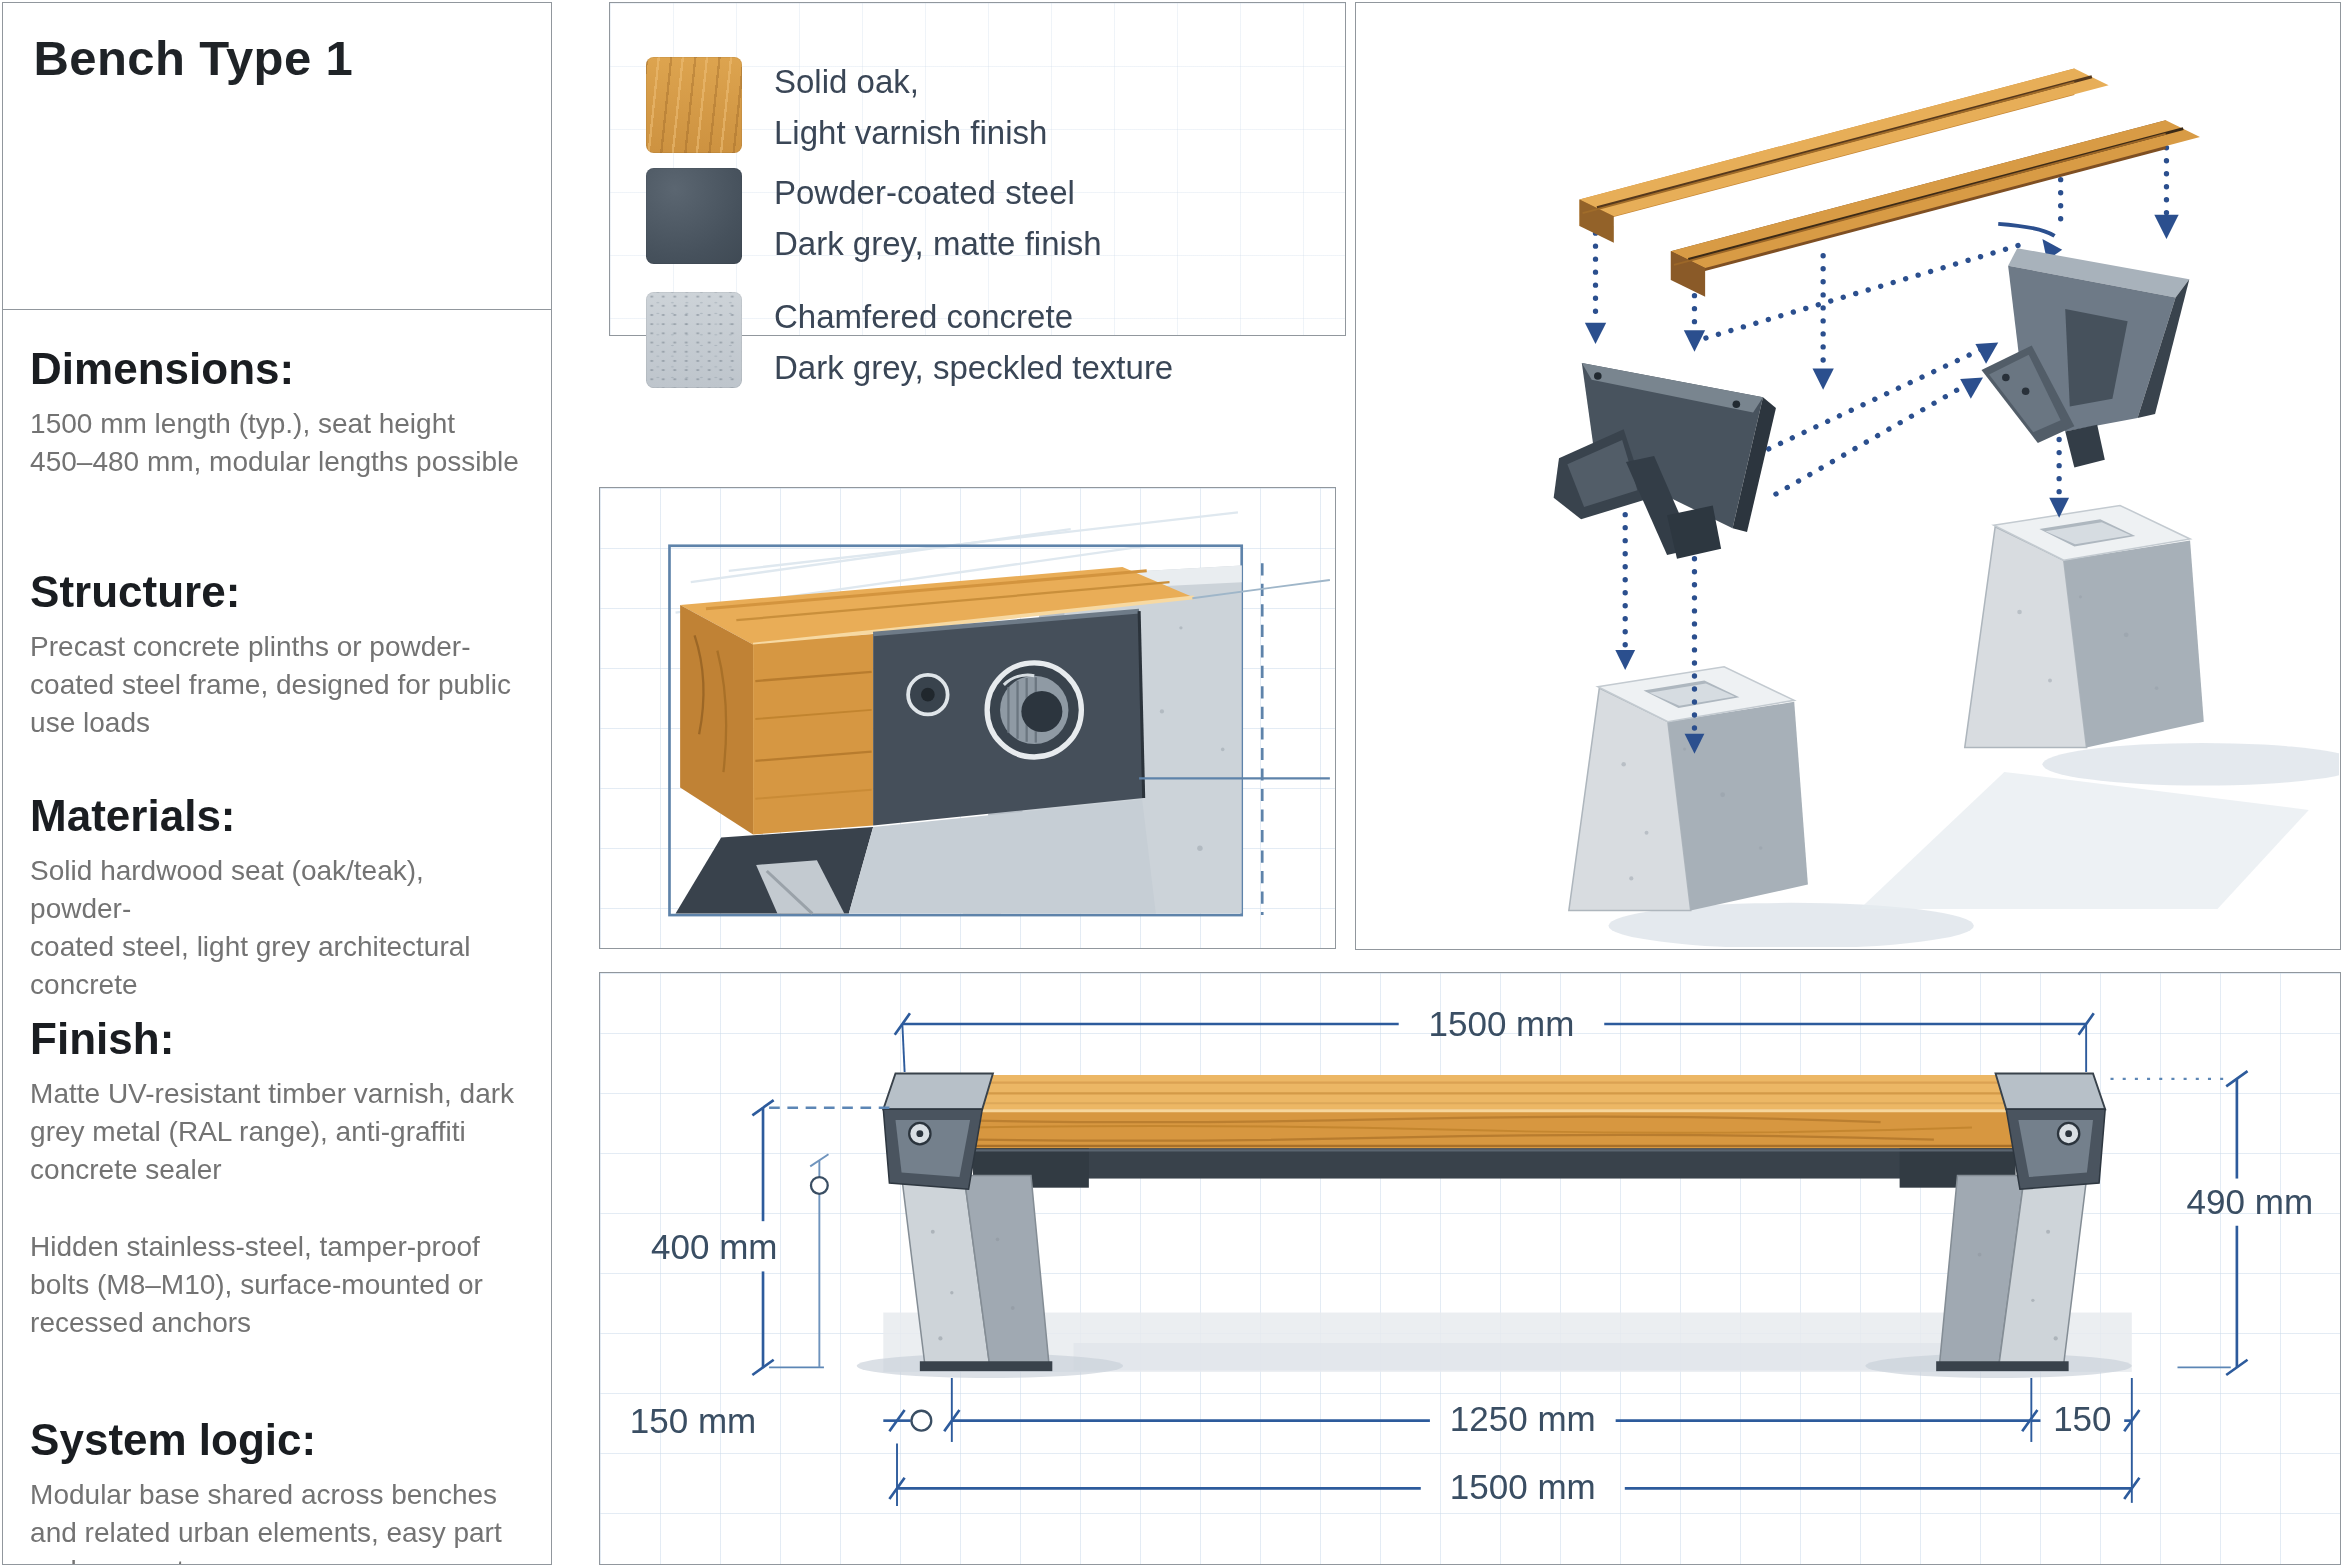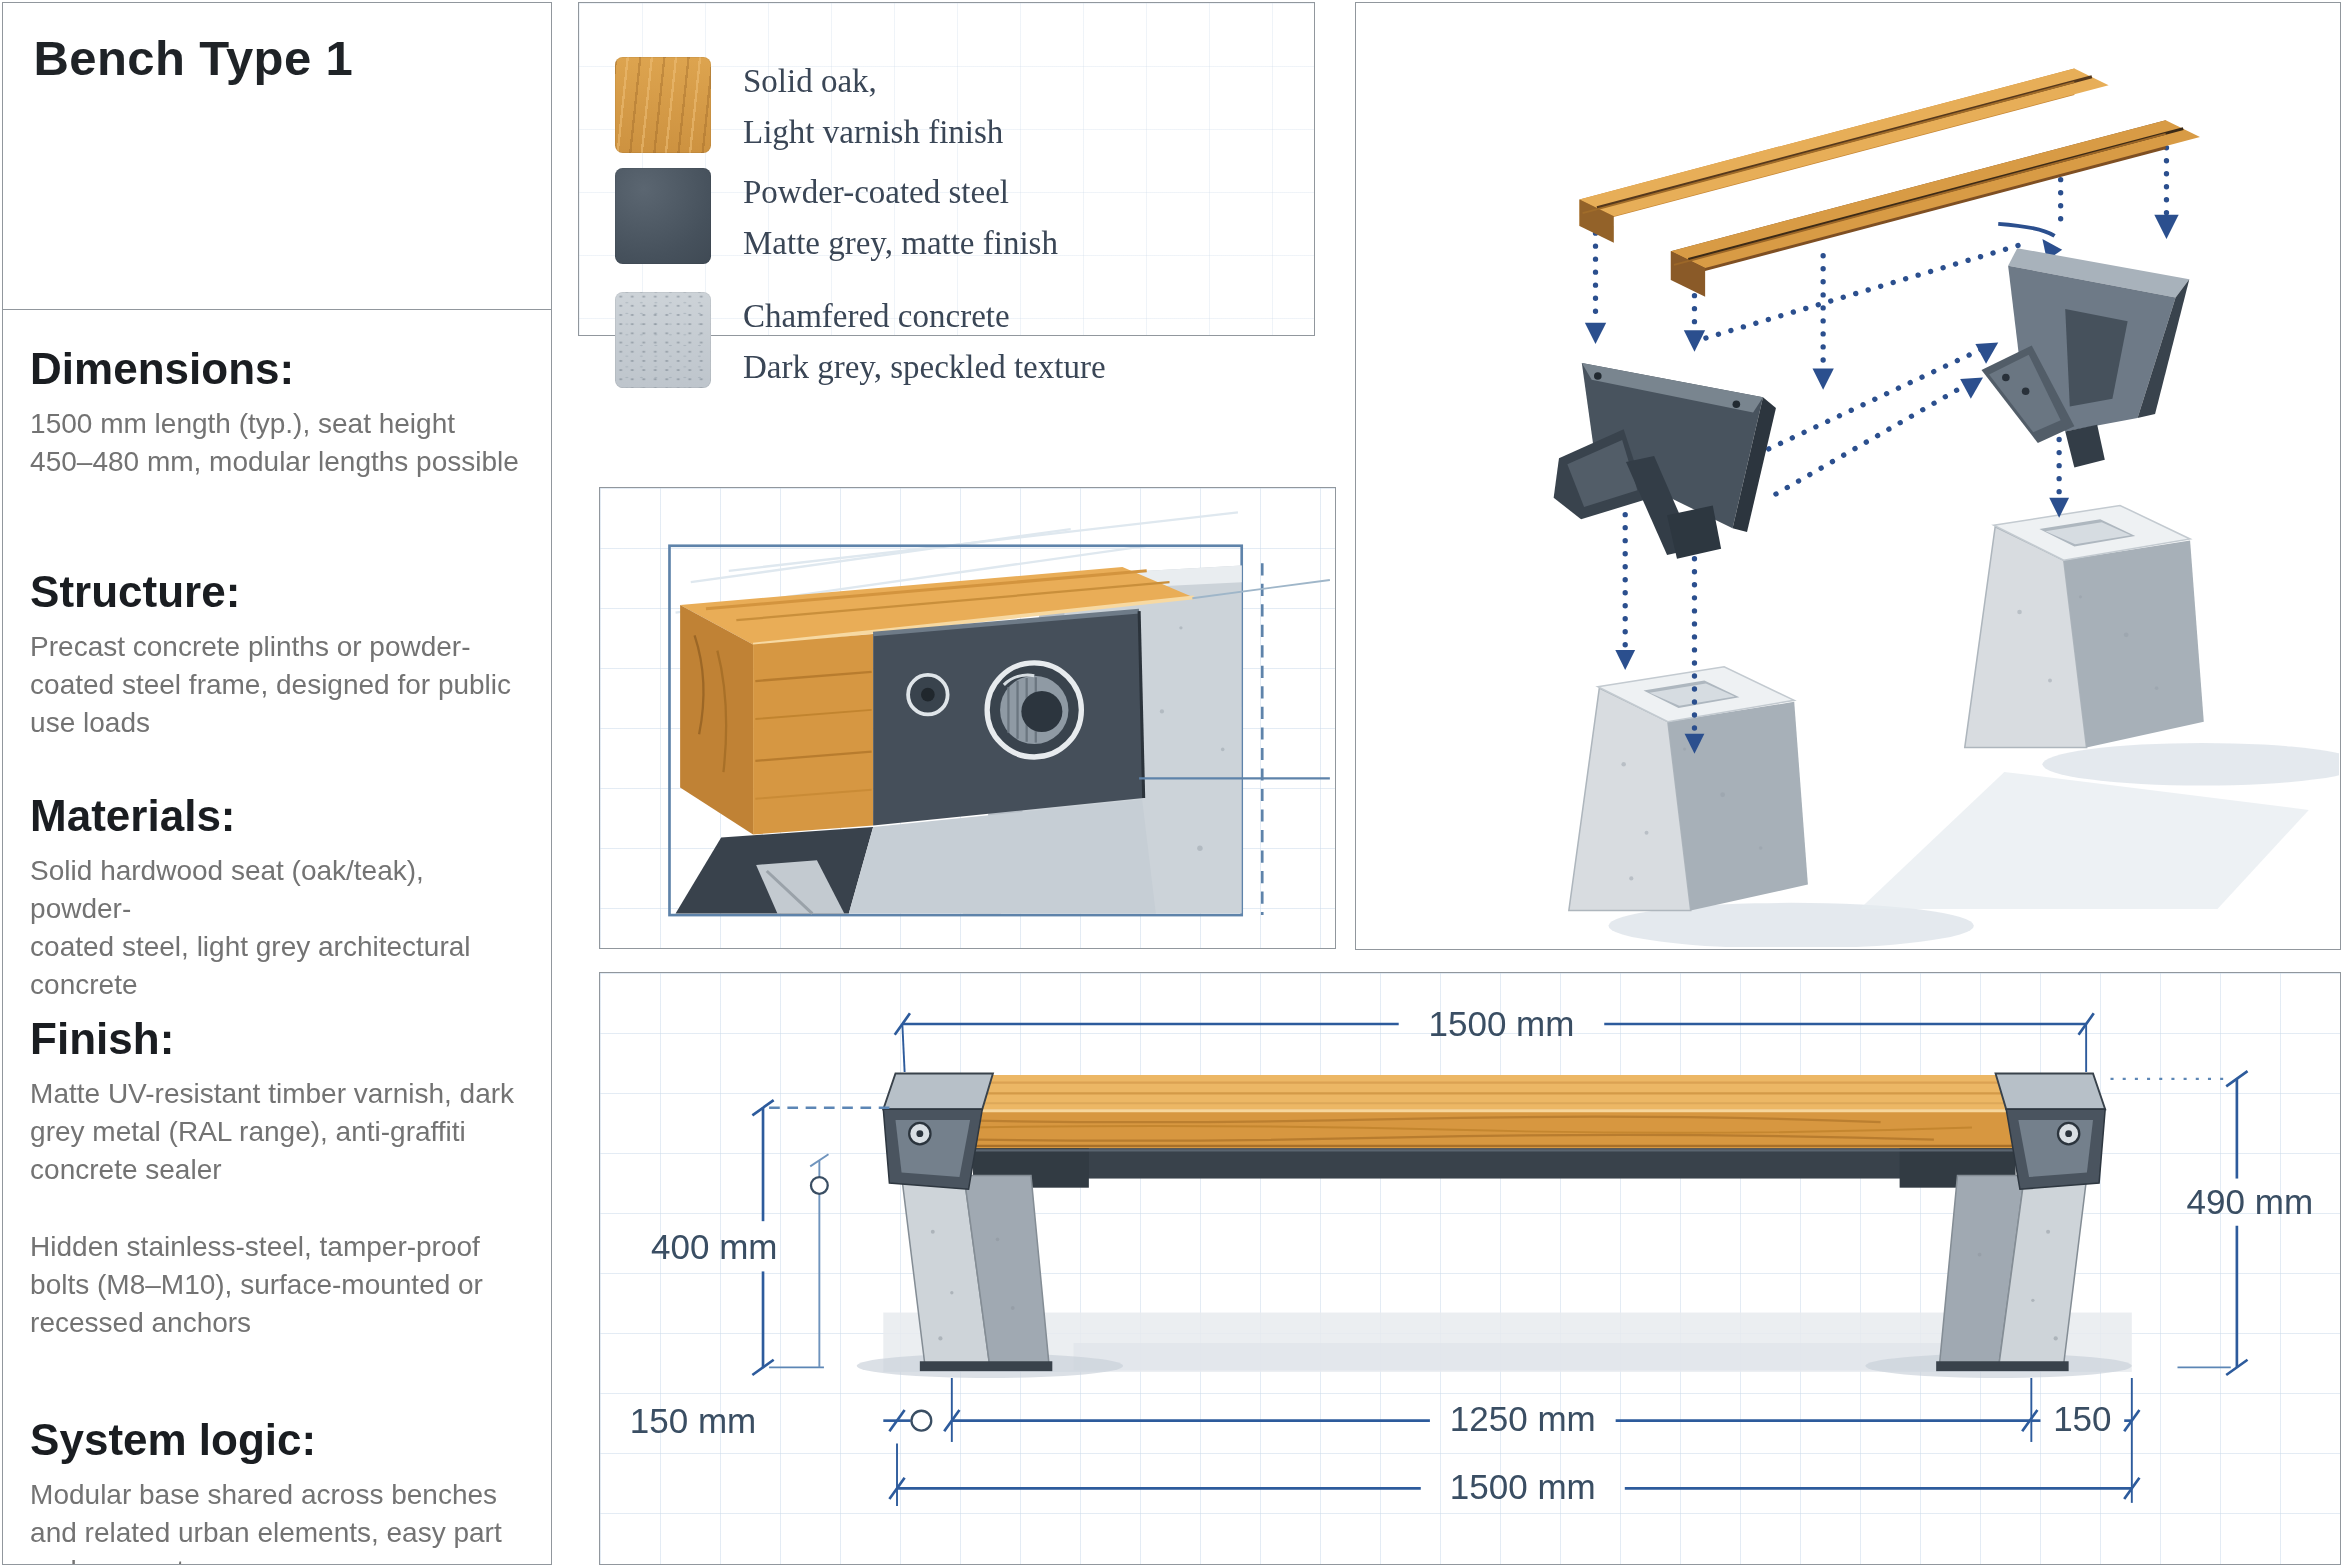--- a/index.html
+++ b/index.html
@@ -81,30 +81,30 @@
 recessed anchors</p>
     </div>
     <div class="spec-section" style="top:1105px;">
       <h3 class="spec-heading">System logic:</h3>
       <p class="spec-body">Modular base shared across benches
 and related urban elements, easy part
 replacement</p>
     </div>
   </div>
 
-  <div class="panel gridbg-light" style="left:578px;top:1.5px;width:737px;height:334px;font-family:Liberation Serif, serif;">
+  <div class="panel gridbg-light" style="left:609px;top:1.5px;width:737px;height:334px;">
     <div class="legend-row" style="top:54px;">
       <div class="swatch swatch-oak"></div>
       <div class="legend-line" style="top:6.1px;">Solid oak,</div>
       <div class="legend-line" style="top:57px;">Light varnish finish</div>
     </div>
     <div class="legend-row" style="top:165px;">
       <div class="swatch swatch-steel"></div>
       <div class="legend-line" style="top:6.1px;">Powder-coated steel</div>
-      <div class="legend-line" style="top:57px;">Matte grey, matte finish</div>
+      <div class="legend-line" style="top:57px;">Dark grey, matte finish</div>
     </div>
     <div class="legend-row" style="top:289px;padding-left:42px;">
       <div class="swatch swatch-concrete"></div>
       <div class="legend-line" style="top:6.1px;">Chamfered concrete</div>
       <div class="legend-line" style="top:57px;">Dark grey, speckled texture</div>
     </div>
   </div>
 
   <div class="panel gridbg" style="left:599px;top:487px;width:737px;height:462px;">
     <svg width="734" height="459" viewBox="782 636 963 604">

